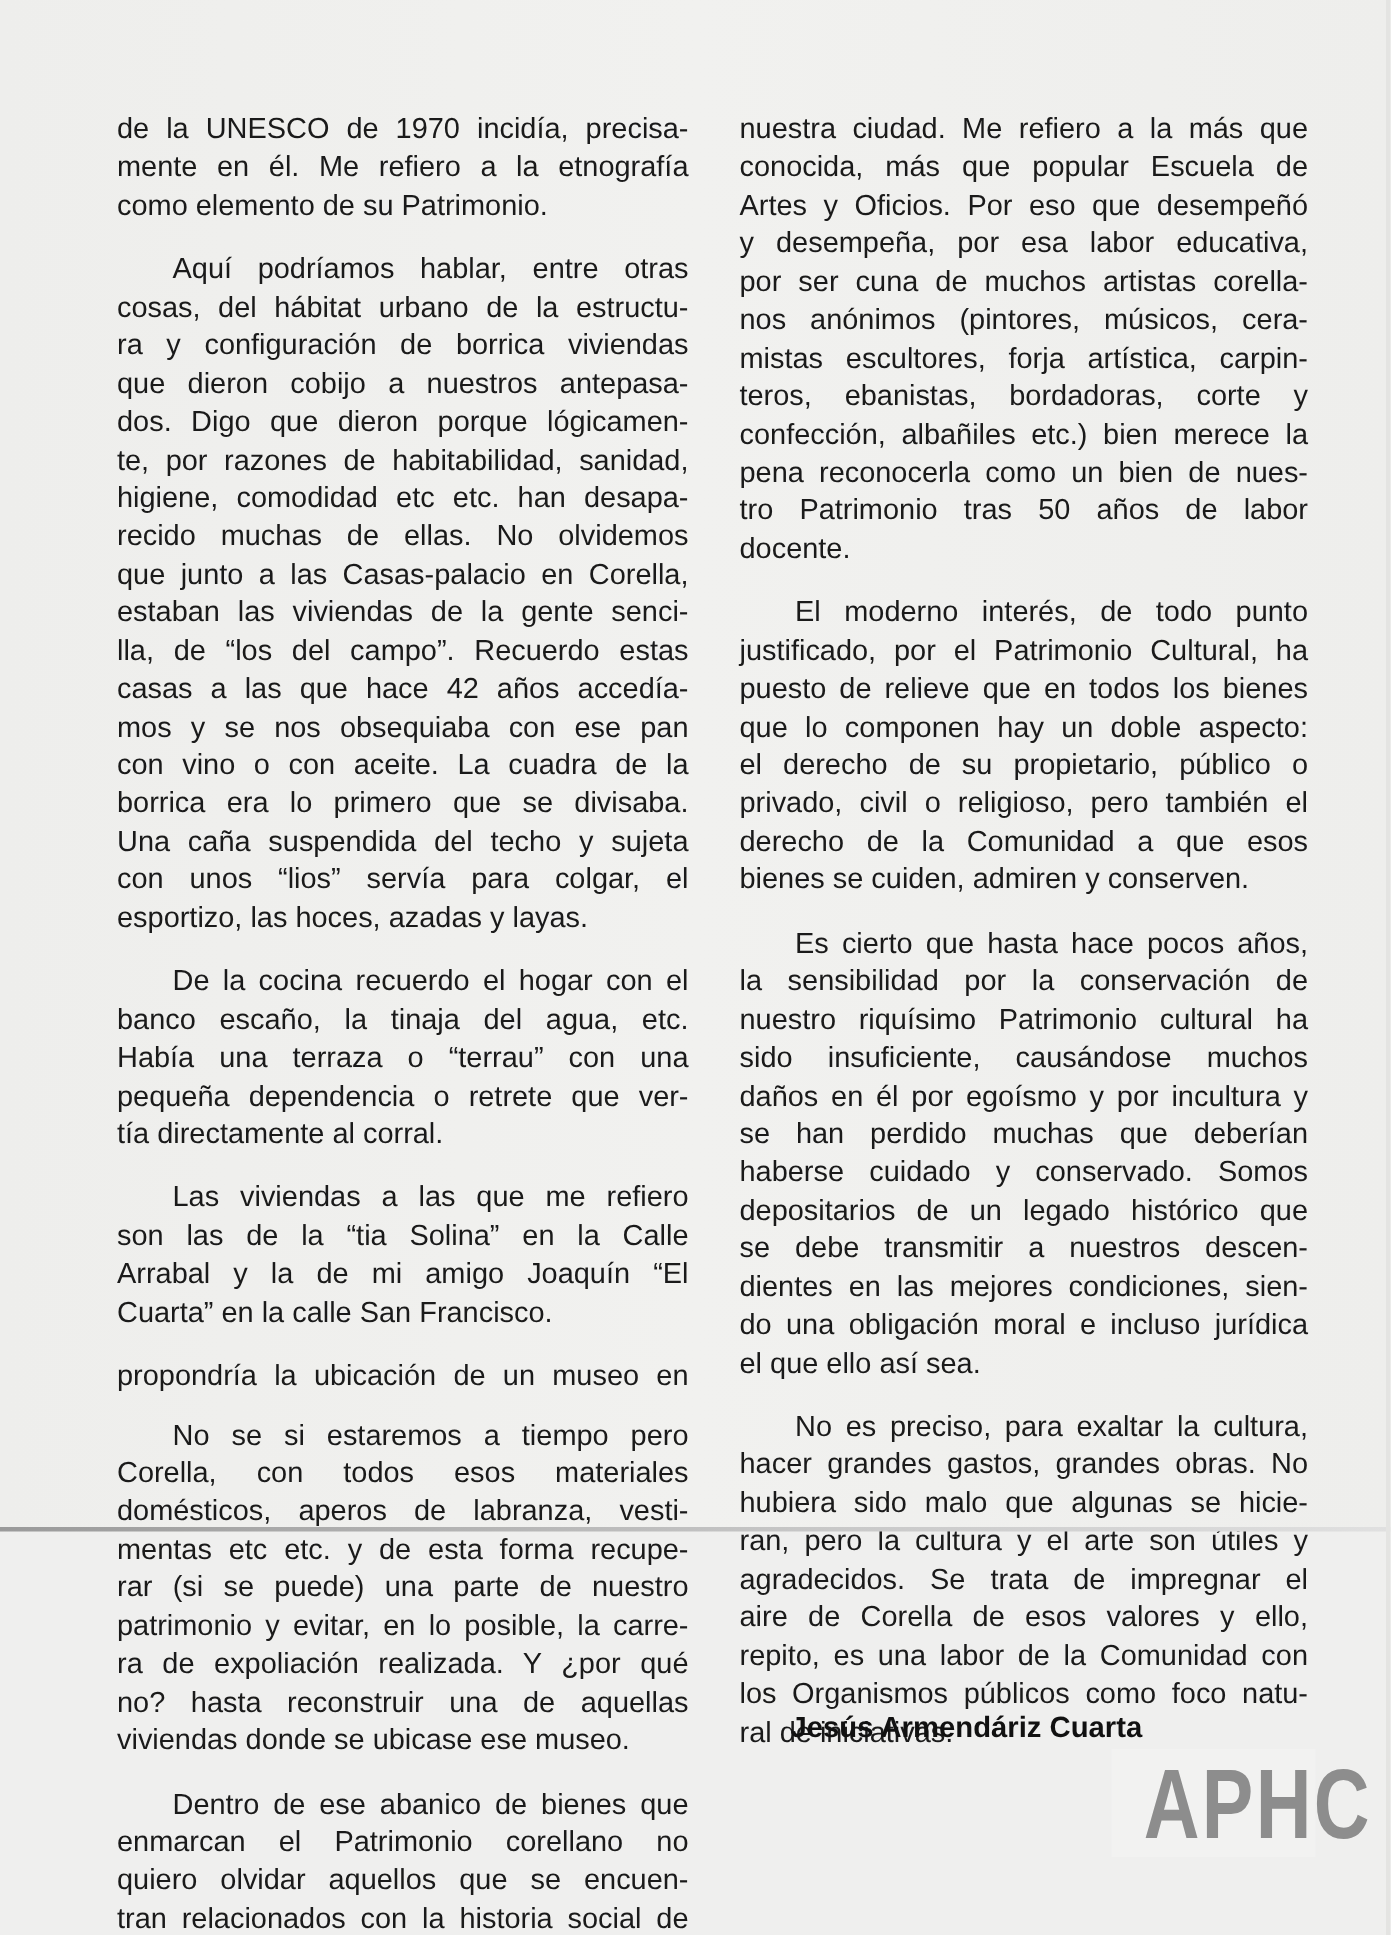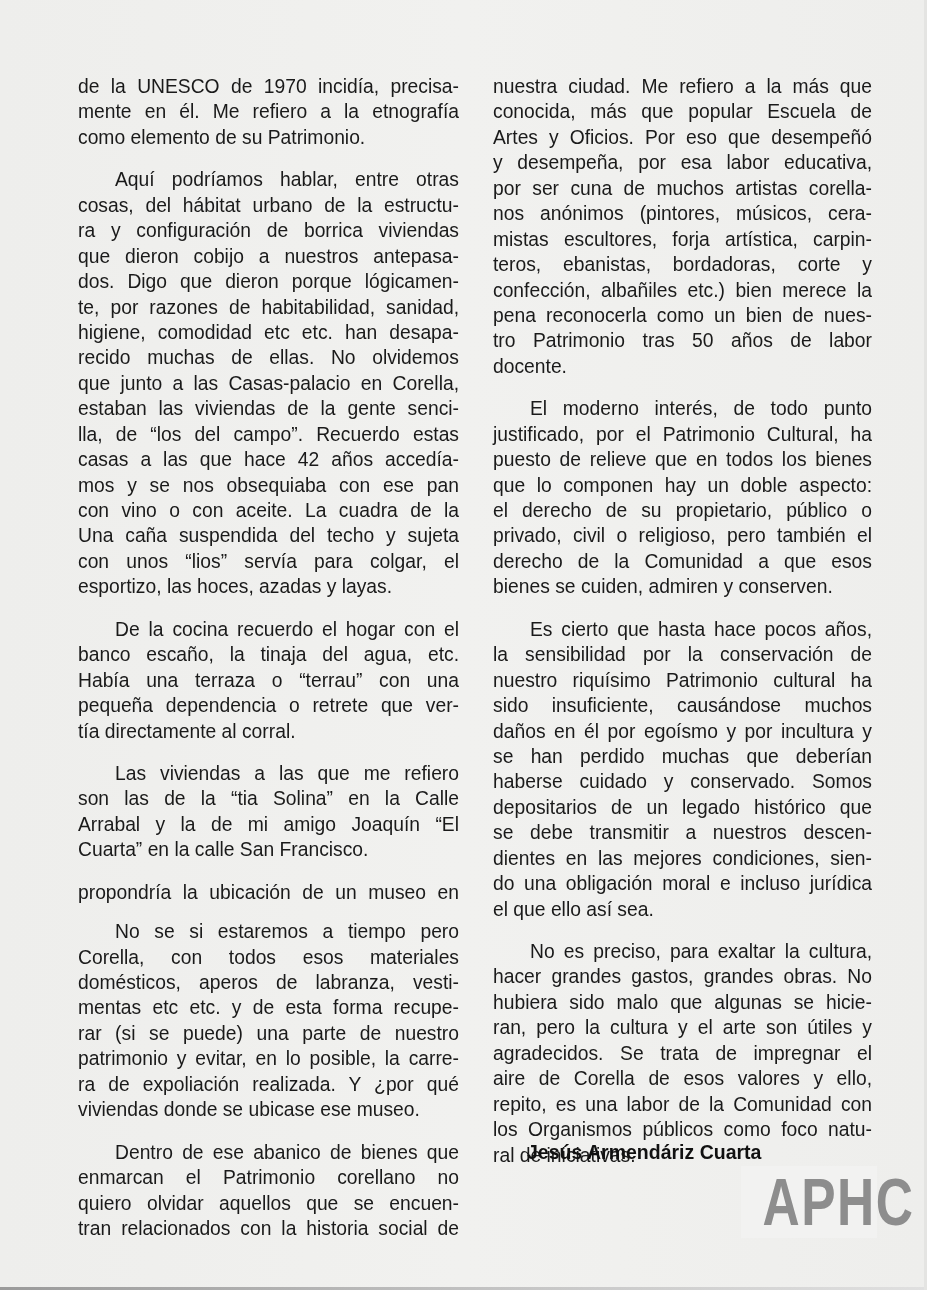--- a/index.html
+++ b/index.html
@@ -11,21 +11,21 @@
     height: 1290px;
     background: #efefee;
     position: relative;
     overflow: hidden;
     font-family: "Liberation Sans", sans-serif;
     color: #1a1a1a;
   }
   .page {
     position: absolute;
     left: 0; top: 0;
-    width: 927px; height: 1290px;
+    width: 927px; height: 1021px;
     background: linear-gradient(90deg, #eeeeec 0%, #f1f1ef 50%, #eeeeec 100%);
   }
   .column {
     position: absolute;
     top: 74px;
   }
   .col-left { left: 78px; width: 381px; }
   .col-right { left: 493px; width: 379px; }
   .para {
     margin: 0 0 17px 0;
@@ -108,20 +108,21 @@
         <span class="line">dos. Digo que dieron porque lógicamen-</span>
         <span class="line">te, por razones de habitabilidad, sanidad,</span>
         <span class="line">higiene, comodidad etc etc. han desapa-</span>
         <span class="line">recido muchas de ellas. No olvidemos</span>
         <span class="line">que junto a las Casas-palacio en Corella,</span>
         <span class="line">estaban las viviendas de la gente senci-</span>
         <span class="line">lla, de “los del campo”. Recuerdo estas</span>
         <span class="line">casas a las que hace 42 años accedía-</span>
         <span class="line">mos y se nos obsequiaba con ese pan</span>
         <span class="line">con vino o con aceite. La cuadra de la</span>
+        <span class="line">borrica era lo primero que se divisaba.</span>
         <span class="line">Una caña suspendida del techo y sujeta</span>
         <span class="line">con unos “lios” servía para colgar, el</span>
         <span class="line last">esportizo, las hoces, azadas y layas.</span>
       </div>
       <div class="para">
         <span class="line indent">De la cocina recuerdo el hogar con el</span>
         <span class="line">banco escaño, la tinaja del agua, etc.</span>
         <span class="line">Había una terraza o “terrau” con una</span>
         <span class="line">pequeña dependencia o retrete que ver-</span>
         <span class="line last">tía directamente al corral.</span>
@@ -134,20 +135,21 @@
       </div>
       <div class="para">
         <span class="line">propondría la ubicación de un museo en</span>
         <span class="line indent">No se si estaremos a tiempo pero</span>
         <span class="line">Corella, con todos esos materiales</span>
         <span class="line">domésticos, aperos de labranza, vesti-</span>
         <span class="line">mentas etc etc. y de esta forma recupe-</span>
         <span class="line">rar (si se puede) una parte de nuestro</span>
         <span class="line">patrimonio y evitar, en lo posible, la carre-</span>
         <span class="line">ra de expoliación realizada. Y ¿por qué</span>
+        <span class="line">no? hasta reconstruir una de aquellas</span>
         <span class="line last">viviendas donde se ubicase ese museo.</span>
       </div>
       <div class="para">
         <span class="line indent">Dentro de ese abanico de bienes que</span>
         <span class="line">enmarcan el Patrimonio corellano no</span>
         <span class="line">quiero olvidar aquellos que se encuen-</span>
         <span class="line">tran relacionados con la historia social de</span>
       </div>
     </div>
   <div class="column col-right" id="col-right">

